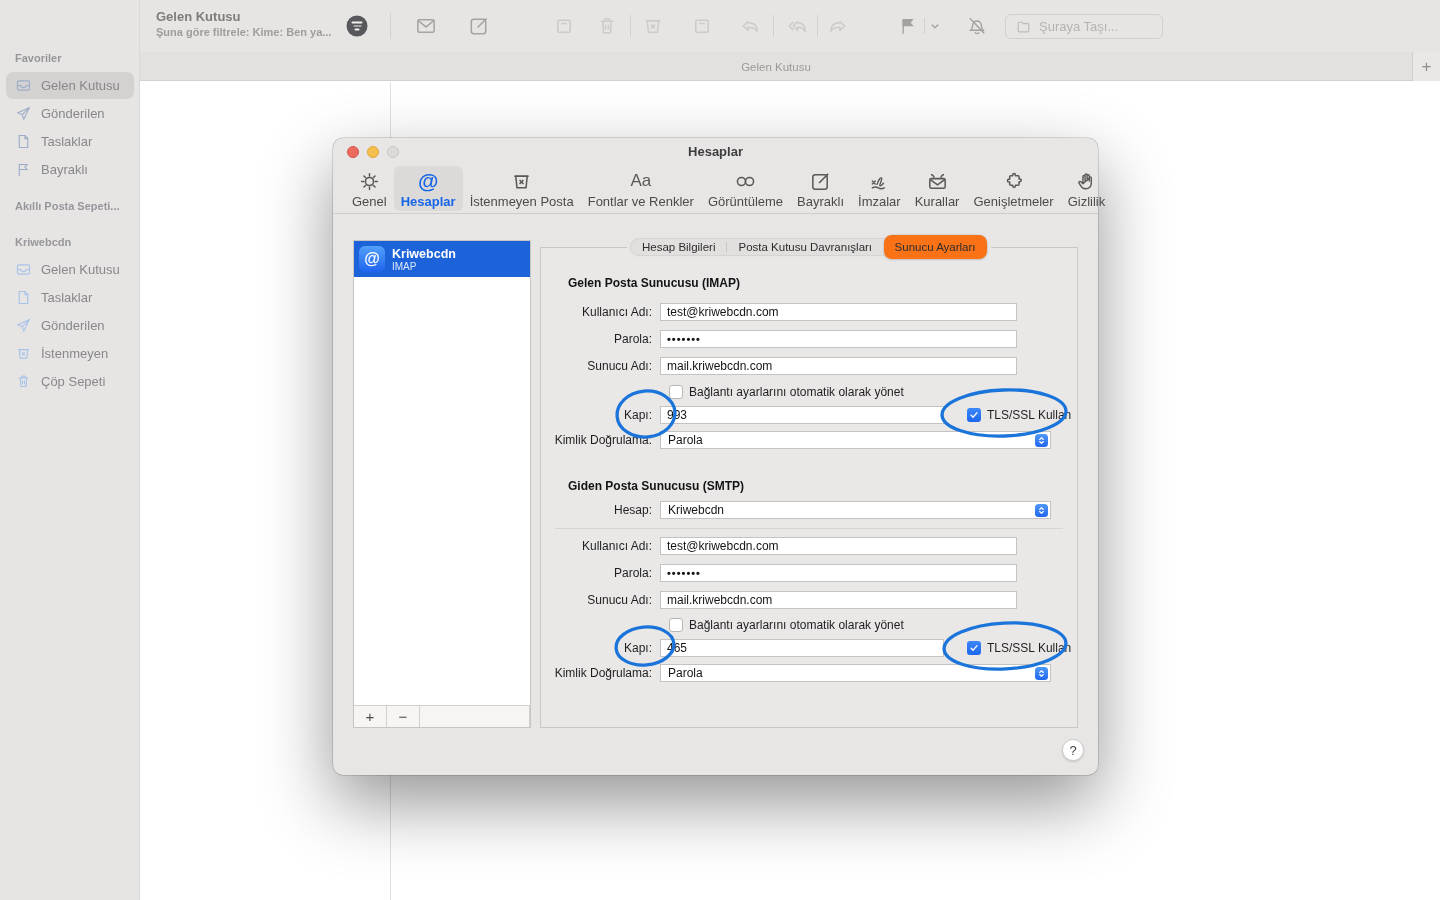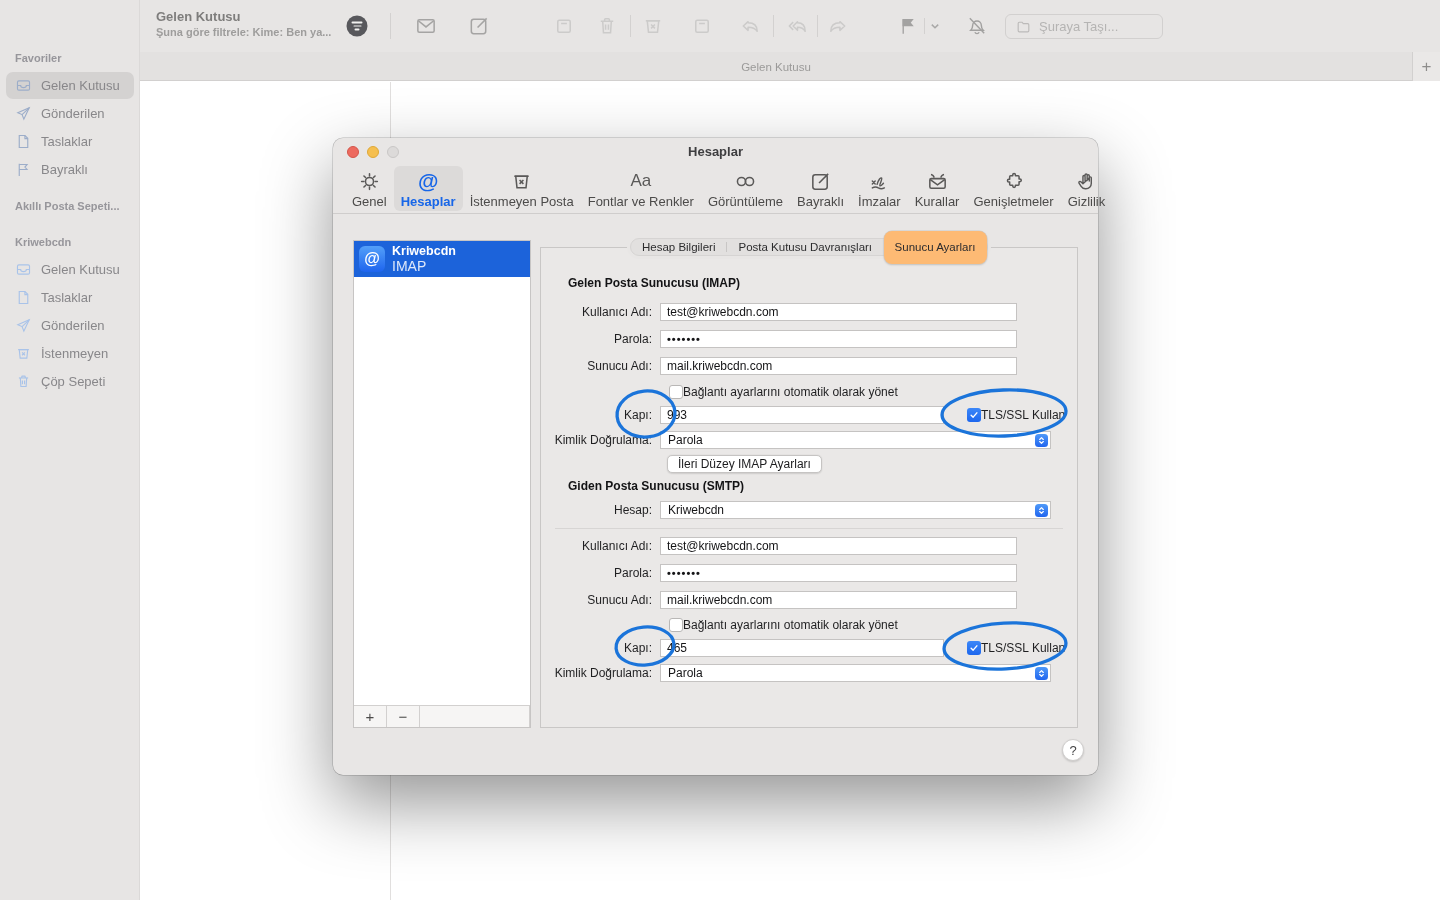--- a/index.html
+++ b/index.html
@@ -76,33 +76,33 @@
   .aa-glyph { font-size:17px; line-height:22px; color:#5a5958; }
 
   
   .acct-list { position:absolute; left:20px; top:102px; width:178px; height:488px; background:#fff;
                border:1px solid #c7c5c4; }
   .acct-row { position:absolute; left:0; top:0; width:100%; height:36px; background:#1c63da;
               display:flex; align-items:center; gap:7px; padding-left:5px; }
   .acct-ic { width:26px; height:26px; border-radius:6px; background:linear-gradient(180deg,#53a0f9,#1e64ee);
              display:flex; align-items:center; justify-content:center; color:#fff; font-size:16px; font-weight:bold; }
   .acct-name { font-size:12.5px; font-weight:bold; color:#fff; line-height:14px; }
-  .acct-type { font-size:14px; color:rgba(255,255,255,.85); }
+  .acct-type { font-size:10px; color:rgba(255,255,255,.85); }
   .list-foot { position:absolute; left:0; bottom:0; width:100%; height:22px; background:#f6f5f4;
                border-top:1px solid #d2d0cf; display:flex; }
   .lf-cell { width:33px; height:100%; border-right:1px solid #d2d0cf; display:flex; align-items:center;
              justify-content:center; font-size:15px; color:#4c4b4a; }
   .lf-fill { flex:1; }
 
   
   .seg-wrap { position:absolute; left:207px; top:100px; width:538px; display:flex; justify-content:center; z-index:3; }
   .seg { display:inline-flex; align-items:center; background:#e2e0df; border:1px solid #d6d4d3; border-radius:9px;
          height:18px; box-shadow:0 0 0 3px #e8e6e5; }
   .seg-item { padding:0 11px; font-size:11.5px; color:#2c2c2e; display:flex; align-items:center; height:16px; }
-  .seg-item.active { background:#fdba74; border-radius:8px; height:33px; margin:0 .5px;
+  .seg-item.active { background:#f97316; border-radius:8px; height:24px; margin:0 .5px;
                      box-shadow:0 0 0 .5px #cbc9c8, 0 1px 2px rgba(0,0,0,.18); }
   .seg-div { width:1px; height:10px; background:#c8c6c5; }
 
   
   .form-box { position:absolute; left:207px; top:109px; width:538px; height:481px; background:#eae8e7;
               border:1px solid #c9c7c6; }
   .sec-hdr { position:absolute; left:27px; font-size:12px; font-weight:bold; color:#131315; }
   .frow { position:absolute; left:0; height:18px; display:flex; align-items:center; width:100%; }
   .flbl { width:119px; text-align:right; padding-right:8px; font-size:12px; color:#1f1f21; flex:0 0 119px; }
   .tfield { height:18px; background:#fff; border:1px solid #c5c3c2; font-size:12px; color:#141416;
@@ -110,21 +110,21 @@
   .tfield.full { width:357px; }
   .tfield.half { width:284px; }
   .pw { letter-spacing:1px; font-size:11px; font-weight:bold; }
   .pop { position:relative; width:391px; height:18px; background:#fff; border:1px solid #c5c3c2;
          display:flex; align-items:center; padding-left:7px; font-size:12px; color:#141416; }
   .stepper { position:absolute; right:2px; top:1.5px; width:13px; height:13px; border-radius:3.5px;
              background:linear-gradient(180deg,#509af8,#2065ef); display:flex; align-items:center; justify-content:center; }
   .cbox { width:14px; height:14px; border-radius:3px; background:#fff; border:1px solid #b9b7b6; flex:0 0 14px; }
   .cbox.checked { background:linear-gradient(180deg,#3c87f8,#1d67ee); border:none;
                   display:flex; align-items:center; justify-content:center; }
-  .cb-lbl { font-size:12px; color:#1f1f21; }
+  .cb-lbl { font-size:12px; color:#1f1f21; margin-left:6px; }
   .adv-btn { height:18px; padding:0 10px; background:#fff; border:.5px solid #c6c4c3; border-radius:5px;
              font-size:12px; color:#1c1c1e; display:inline-flex; align-items:center;
              box-shadow:0 .5px 1.5px rgba(0,0,0,.12); }
   .hr { position:absolute; left:14px; right:14px; height:1px; background:#d7d5d4; }
   .help-btn { position:absolute; right:14px; bottom:14px; width:22px; height:22px; border-radius:50%;
               background:#fff; border:.5px solid #d0cecd; box-shadow:0 1px 2px rgba(0,0,0,.15);
               display:flex; align-items:center; justify-content:center; font-size:13px; color:#454546; }
 
   
   .annot { position:absolute; left:0; top:0; width:1440px; height:900px; pointer-events:none; z-index:9; }
@@ -493,23 +493,20 @@
       <div class="frow" style="top:183px">
         <span class="flbl">Kimlik Doğrulama:</span>
         <div class="pop">
           <span>Parola</span>
           <span class="stepper">
             <svg width="9" height="11" viewBox="0 0 14 14" fill="none" stroke="#fff" stroke-width="1.8" stroke-linecap="round" stroke-linejoin="round">
                 <path d="M4.2 5.4 7 2.6l2.8 2.8M4.2 8.6 7 11.4l2.8-2.8"></path>
               </svg>
           </span>
         </div>
-      </div>
-      <div class="frow" style="top:207px;padding-left:126px">
-        <span class="adv-btn">İleri Düzey IMAP Ayarları</span>
       </div>
 
       <div class="sec-hdr" style="top:231px">Giden Posta Sunucusu (SMTP)</div>
 
       <div class="frow" style="top:253px">
         <span class="flbl">Hesap:</span>
         <div class="pop">
           <span>Kriwebcdn</span>
           <span class="stepper">
             <svg width="9" height="11" viewBox="0 0 14 14" fill="none" stroke="#fff" stroke-width="1.8" stroke-linecap="round" stroke-linejoin="round">

